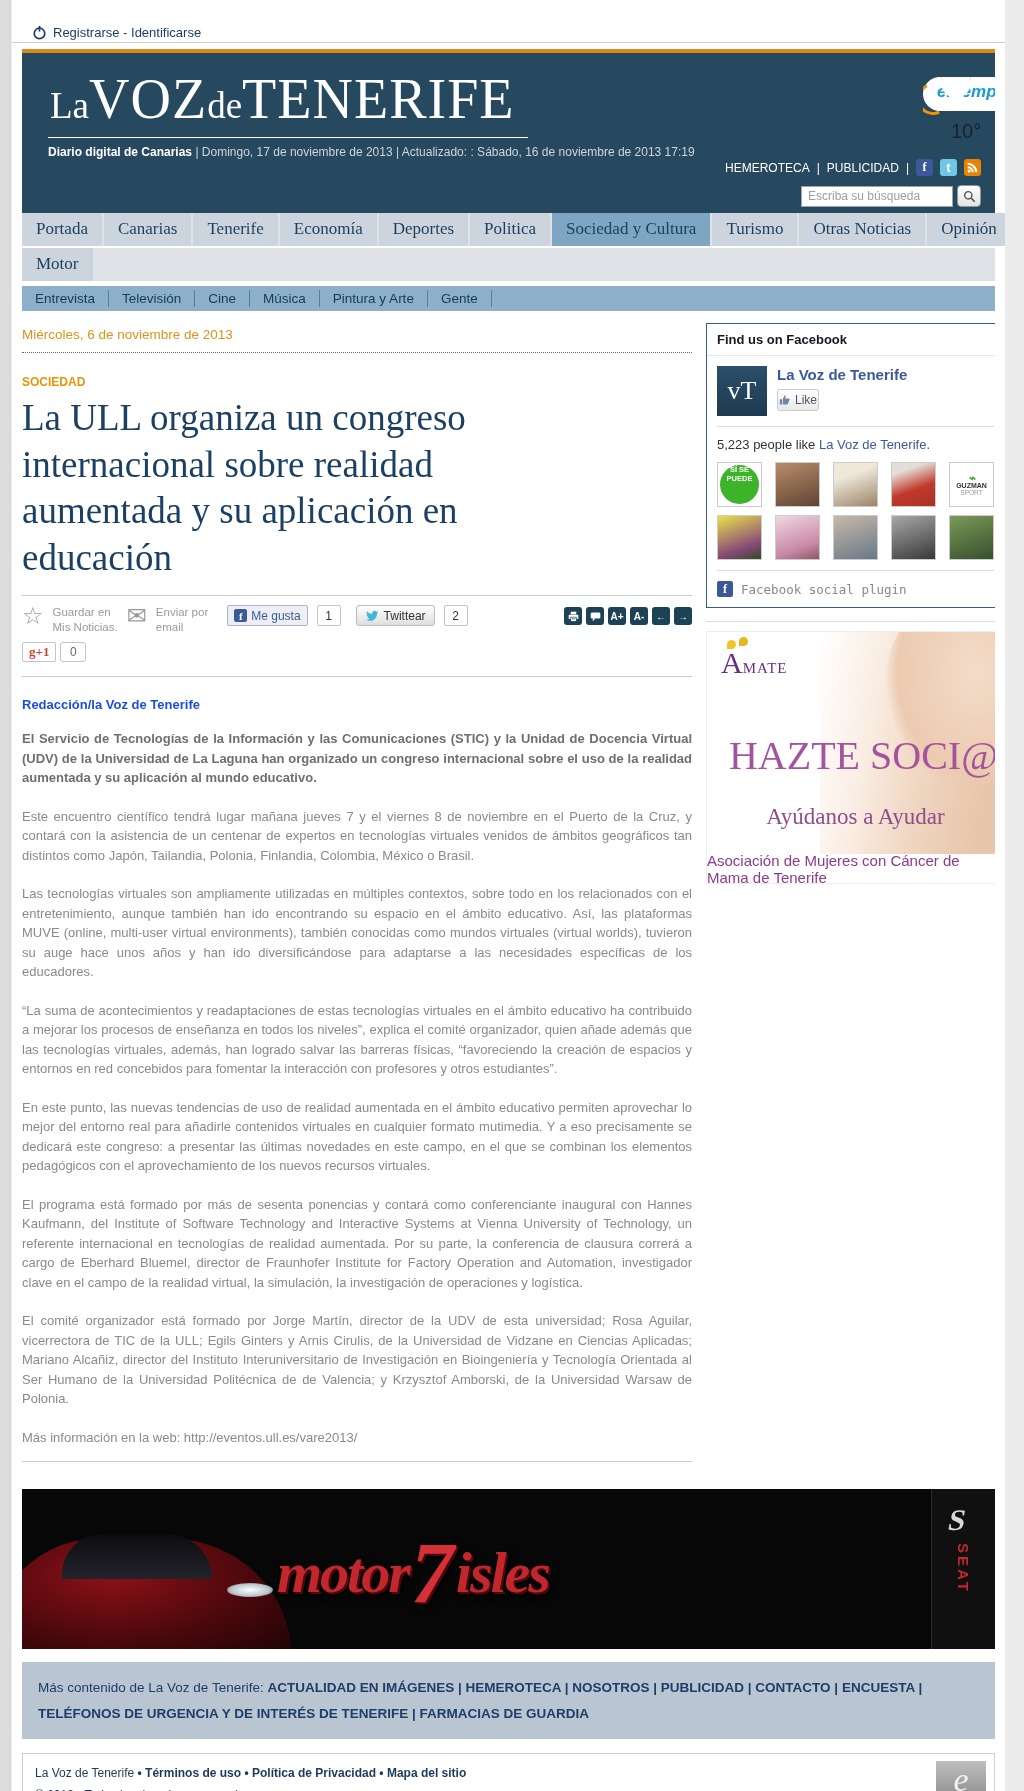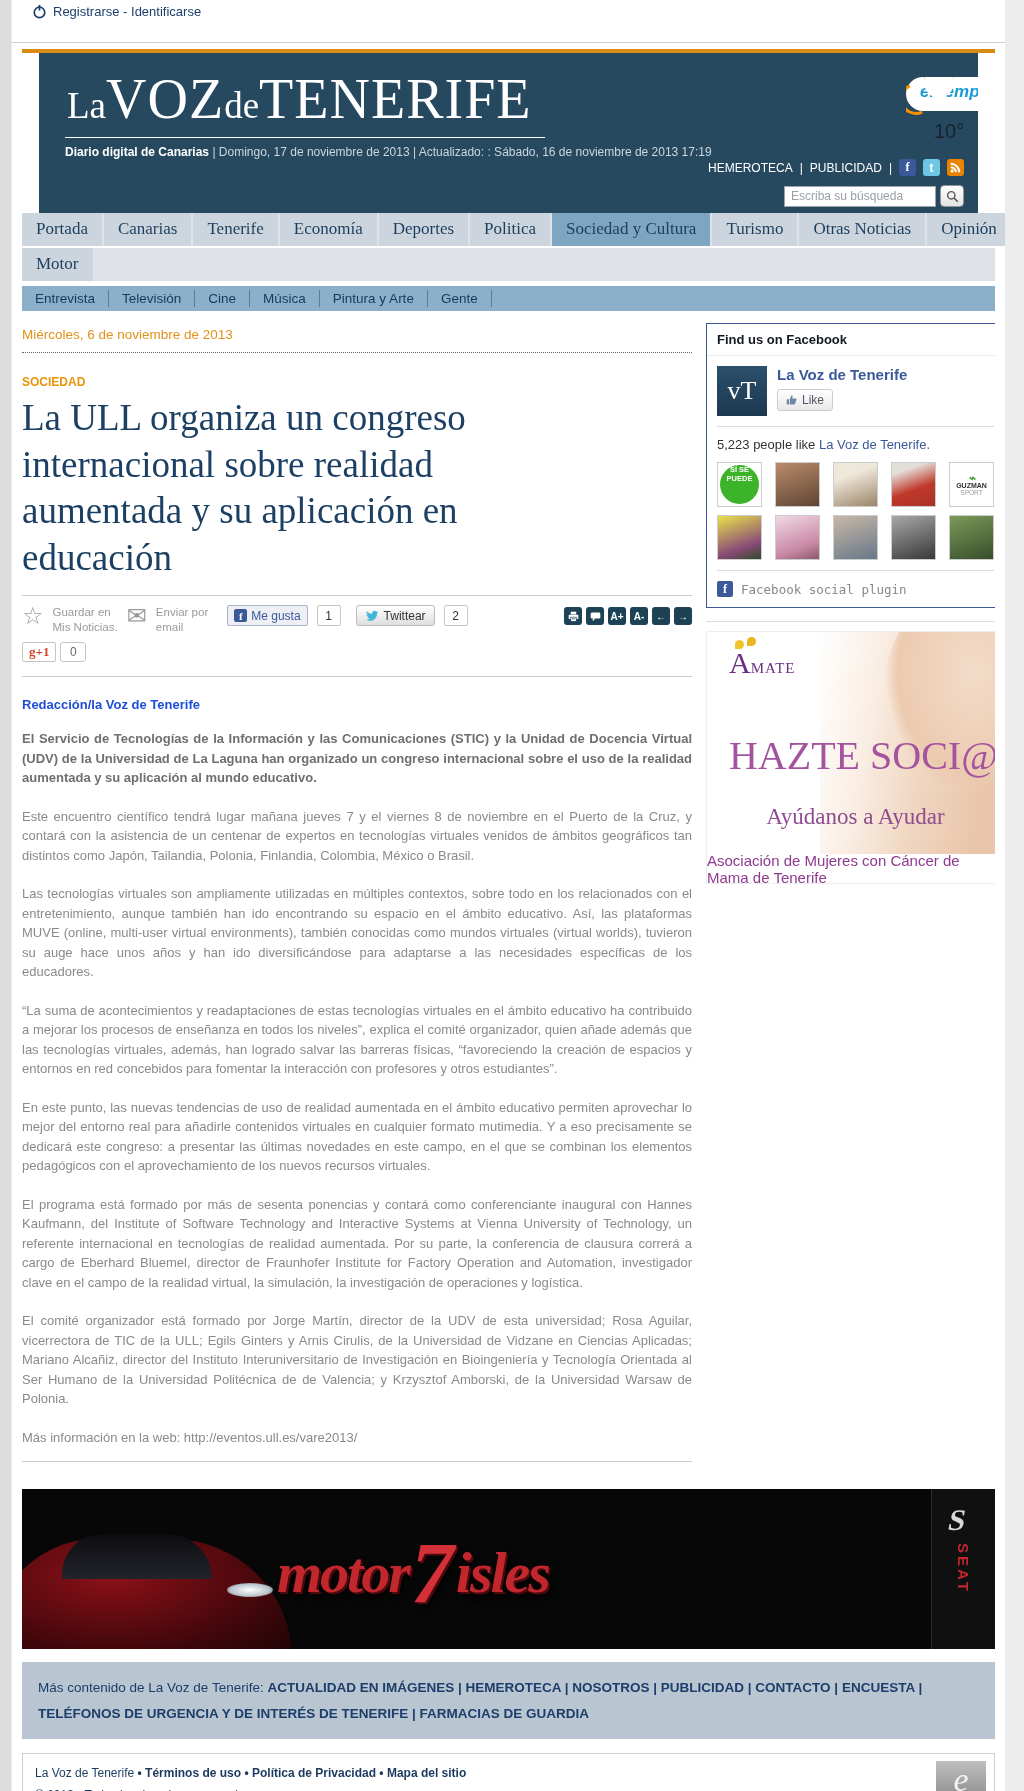--- a/index.html
+++ b/index.html
@@ -2,27 +2,27 @@
 <html><head>
 <meta charset="utf-8">
 <style>
   * { box-sizing: border-box; margin: 0; padding: 0; }
   html,body { background:#ececec; font-family:"Liberation Sans", sans-serif; }
   body { width:1024px; }
   .left-strip { position:absolute; left:0; top:0; width:11px; height:1791px; background:#dcdcdc; }
   .page { position:relative; margin-left:12px; width:993px; min-height:1791px; background:#fff; overflow:hidden; }
 
   
-  .topbar { height:43px; border-bottom:1px solid #cfcfcf; display:flex; align-items:flex-end; padding:0 0 23px 20px; }
+  .topbar { height:43px; border-bottom:1px solid #cfcfcf; display:flex; align-items:flex-end; padding:0 0 2px 20px; }
   .topbar a { display:flex; align-items:center; gap:6px; color:#1c3e6b; font-size:13px; text-decoration:none; cursor:pointer; }
   .power { width:15px; height:15px; }
   .accent { height:4px; background:#d88c15; margin:6px 10px 0; }
 
   
-  .masthead { position:relative; margin:0 27px; height:160px; background:#26495f; color:#fff; padding:14px 0 0 26px; overflow:hidden; }
+  .masthead { position:relative; margin:0 10px; height:160px; background:#26495f; color:#fff; padding:14px 0 0 26px; overflow:hidden; }
   .logo { display:inline-block; border-bottom:1px solid #fff; padding:0 14px 6px 2px; font-family:"Liberation Serif", serif; white-space:nowrap; }
   .logo .sm { font-size:37px; letter-spacing:0; }
   .logo .lg { font-size:56px; letter-spacing:1px; }
   .tagline { margin-top:7px; font-size:12px; color:#cdd6dd; }
   .tagline b { color:#fff; }
   .weather { position:absolute; right:0px; top:24px; width:72px; height:70px; overflow:hidden; cursor:pointer; }
   .cloud { position:relative; width:96px; height:34px; background:#fff; border-radius:18px; padding:5px 0 0 14px; font-weight:bold; font-style:italic; font-size:17px; color:#1a9bd7; }
   .cloud::before { content:""; position:absolute; left:18px; top:-12px; width:30px; height:30px; background:#fff; border-radius:50%; border-top:3px solid #f39200; }
   .cloud::after { content:""; position:absolute; left:-6px; top:6px; width:26px; height:26px; border:3px solid transparent; border-left-color:#f39200; border-bottom-color:#f39200; border-radius:50%; transform:rotate(20deg); }
   .temp { display:block; margin:9px 0 0 28px; color:#17242e; font-size:20px; }
@@ -76,41 +76,41 @@
   .lead { margin-top:17px; font-size:13px; line-height:1.5; color:#6f6f6f; font-weight:bold; text-align:justify; }
   .para { margin-top:19px; font-size:13px; line-height:1.5; color:#8a8a8a; text-align:justify; }
 
   
   .fbbox { margin-top:4px; border:1px solid #3b5998; background:#fff; }
   .fbbox-h { padding:8px 10px; font-size:13px; font-weight:bold; color:#141823; border-bottom:1px solid #e9e9e9; }
   .fbbox-b { padding:10px; }
   .fbprofile { display:flex; gap:10px; }
   .vt { width:50px; height:50px; background:linear-gradient(#2c4f6b,#1d3950); color:#fff; font-family:"Liberation Serif", serif; font-size:26px; display:flex; align-items:center; justify-content:center; cursor:pointer; }
   .fbname { font-size:15px; font-weight:bold; color:#3b5998; cursor:pointer; }
-  .likebtn { margin-top:6px; display:inline-flex; align-items:center; gap:4px; border:1px solid #cbcbcb; border-radius:3px; background:linear-gradient(#fff,#e9e9e9); height:22px; padding:0 8px; font-size:12px; color:#4e5665; cursor:pointer; }
+  .likebtn { margin-top:6px; display:inline-flex; align-items:center; gap:4px; border:1px solid #cbcbcb; border-radius:3px; background:linear-gradient(#fff,#e9e9e9); height:22px; padding:0 1px; font-size:12px; color:#4e5665; cursor:pointer; }
   .fbdiv { border-top:1px solid #d9dbe2; margin:10px 0; }
   .fbstat { font-size:13px; color:#333; }
   .fbstat .lnk { color:#3b5998; cursor:pointer; }
   .grid { margin-top:10px; display:grid; grid-template-columns:repeat(5,45px); gap:8px 13px; }
   .ph { width:45px; height:45px; border:1px solid #ccc; cursor:pointer; position:relative; overflow:hidden; background:#ddd; }
   .ph .circle { position:absolute; inset:2px; border-radius:50%; background:#3db32a; display:flex; flex-direction:column; align-items:center; justify-content:flex-start; color:#fff; font-size:7.5px; font-weight:bold; line-height:1.2; text-align:center; }
   .ph.guzman { background:#fff; display:flex; flex-direction:column; align-items:center; justify-content:center; font-size:7px; font-weight:bold; color:#333; }
   .ph.guzman .swoosh { color:#3aa626; font-size:12px; line-height:8px; font-style:italic; }
   .ph.guzman .sub { color:#999; font-weight:normal; font-size:6.5px; }
   .plugrow { display:flex; align-items:center; gap:8px; margin-top:2px; }
   .plugrow .fbsq { width:16px; height:16px; border-radius:2px; background:#3b5998; color:#fff; font-family:"Liberation Serif", serif; font-weight:bold; font-size:12px; display:flex; align-items:center; justify-content:center; }
   .plugrow .txt { font-size:12.5px; color:#888; font-family:"DejaVu Sans Mono", monospace; }
 
   
   .side-div { border-top:1px solid #ddd; margin-top:13px; }
   .amate { margin-top:9px; position:relative; height:253px; background:#fff; border:1px solid #eee; overflow:hidden; cursor:pointer; }
   .amate .photo { position:absolute; right:0; top:0; width:62%; height:224px;
      background:linear-gradient(100deg, rgba(255,255,255,0) 0%, #faeee4 28%, #f0d7c2 55%, #e9c6ab 85%); }
   .amate .arm { position:absolute; right:-30px; top:-40px; width:150px; height:200px; border-radius:50%; background:radial-gradient(ellipse at 60% 40%, #f3dcc9 0%, #eccab0 60%, rgba(236,202,176,0) 70%); }
-  .amate-logo { position:absolute; left:22px; top:14px; font-family:"Liberation Serif", serif; color:#6b2d84; }
+  .amate-logo { position:absolute; left:14px; top:14px; font-family:"Liberation Serif", serif; color:#6b2d84; }
   .amate-logo .A { font-size:30px; }
   .amate-logo .rest { font-size:15px; letter-spacing:1px; }
   .amate-logo .petal { position:absolute; width:9px; height:9px; border-radius:50% 50% 50% 0; background:#f0c42a; }
   .amate-h { position:absolute; left:16px; right:0; top:100px; text-align:center; font-family:"Liberation Serif", serif; font-size:40px; color:#a4549e; }
   .amate-s { position:absolute; left:0; right:0; top:172px; text-align:center; font-family:"Liberation Serif", serif; font-size:23px; color:#8e4d8e; }
   .amate-f { position:absolute; left:0; right:0; bottom:0; height:29px; background:#fff; display:flex; align-items:center; justify-content:center; font-size:15px; color:#8e3a8e; }
 
   
   .banner { position:relative; margin:24px 10px 0; height:160px; background:#070707; overflow:hidden; cursor:pointer; }
   .car-body { position:absolute; left:-30px; bottom:-10px; width:300px; height:120px; border-radius:140px 160px 0 0; background:radial-gradient(ellipse at 40% 30%, #8d1118 0%, #4a080c 55%, #1a0305 100%); }

